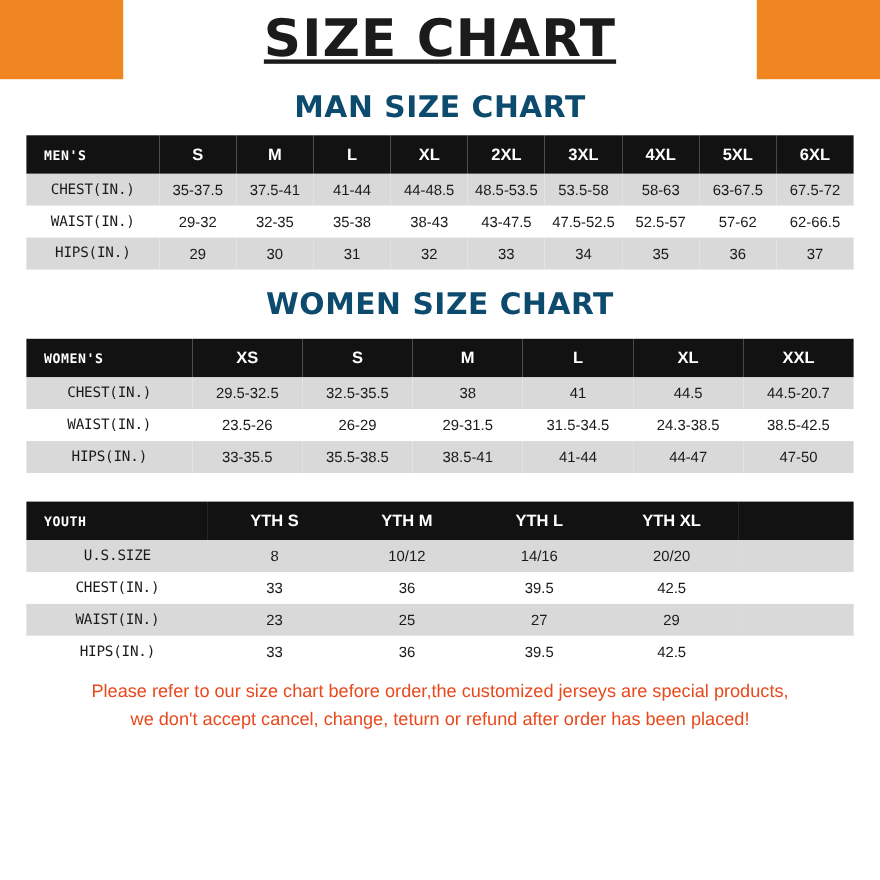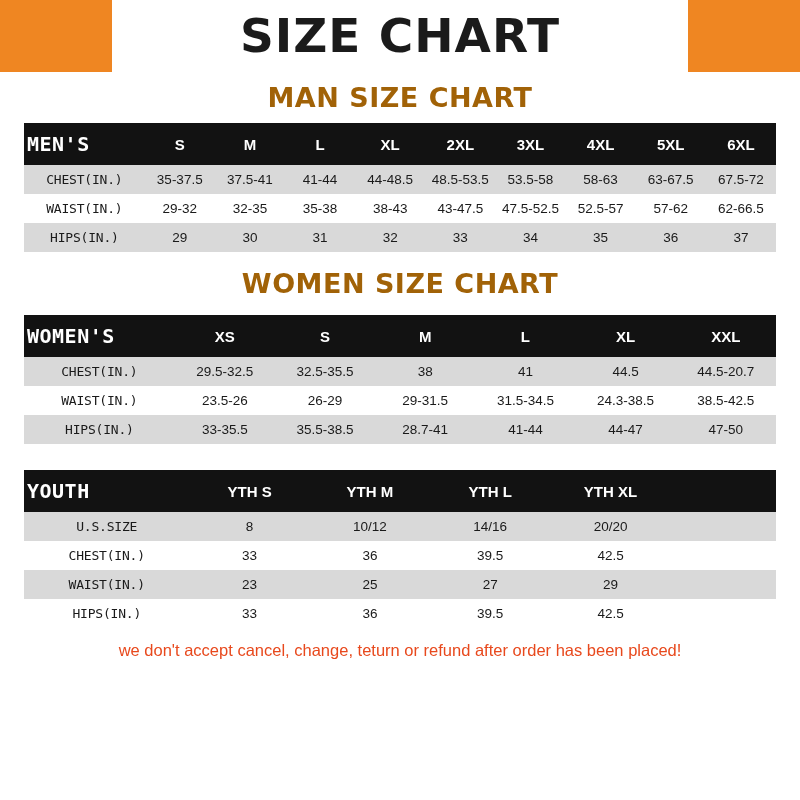--- a/index.html
+++ b/index.html
@@ -41,28 +41,29 @@
   .banner-title {
     position: relative;
     z-index: 2;
     font-family: "DejaVu Sans", sans-serif;
     font-weight: bold;
     font-size: 47px;
     letter-spacing: 1px;
     color: #1b1b1b;
     text-align: center;
     line-height: 72px;
+    text-decoration: underline;
   }
   
   .section-title {
     text-align: center;
     font-family: "DejaVu Sans", sans-serif;
     font-weight: bold;
     font-size: 27px;
-    color: #a16207;
+    color: #0c4a6e;
     letter-spacing: 0.5px;
   }
   
   .chart {
     margin: 0 24px;
   }
   table {
     width: 100%;
     border-collapse: collapse;
     table-layout: fixed;
@@ -73,23 +74,23 @@
   }
   thead th {
     background: #121212;
     color: #ffffff;
     font-weight: bold;
     font-size: 15px;
     padding: 9px 2px;
   }
   thead th.first-col {
     text-align: left;
-    padding-left: 3px;
+    padding-left: 16px;
     font-family: "DejaVu Sans Mono", monospace;
-    font-size: 20px;
+    font-size: 12px;
     letter-spacing: 0.5px;
   }
   tbody td {
     font-size: 13.5px;
     color: #1a1a1a;
     padding: 7px 2px;
   }
   tbody td.first-col {
     font-family: "DejaVu Sans Mono", monospace;
     font-size: 13px;
@@ -235,21 +236,21 @@
           <td>26-29</td>
           <td>29-31.5</td>
           <td>31.5-34.5</td>
           <td>24.3-38.5</td>
           <td>38.5-42.5</td>
         </tr>
         <tr class="row-shade">
           <td class="first-col">HIPS(IN.)</td>
           <td>33-35.5</td>
           <td>35.5-38.5</td>
-          <td>28.7-41</td>
+          <td>38.5-41</td>
           <td>41-44</td>
           <td>44-47</td>
           <td>47-50</td>
         </tr>
       </tbody>
     </table>
   </div>
 
   <div class="spacer-md"></div>
   <div class="spacer-sm"></div>
@@ -304,16 +305,17 @@
           <td>36</td>
           <td>39.5</td>
           <td>42.5</td>
           <td></td>
         </tr>
       </tbody>
     </table>
   </div>
 
   <div class="footer-note">
+    <div>Please refer to our size chart before order,the customized jerseys are special products,</div>
     <div>we don't accept cancel, change, teturn or refund after order has been placed!</div>
   </div>
 
 </div>
 
 </body></html>

